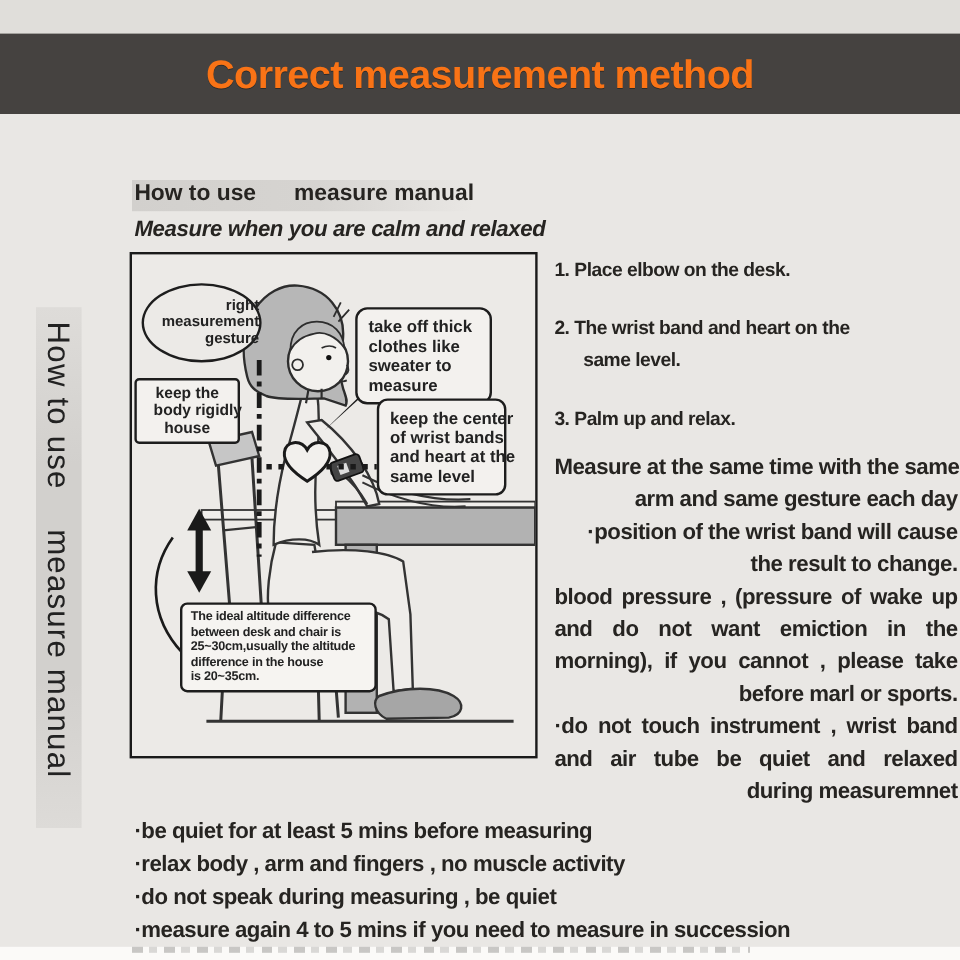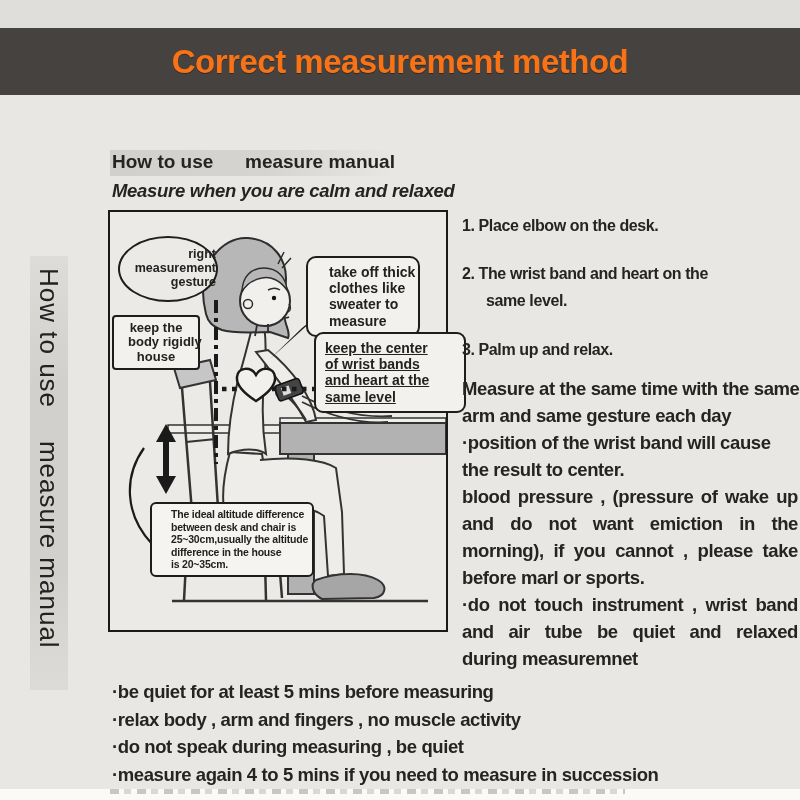--- a/index.html
+++ b/index.html
@@ -36,37 +36,37 @@
   .frame{left:108px;top:210px;width:336px;height:418px;background:#eceae7;
          border:2.5px solid #1a1a1a;}
   .frame svg{position:absolute;left:0;top:0;}
   .callout{position:absolute;background:#f3f1ee;border:2.5px solid #1d1d1d;color:#222;
            font-weight:700;box-sizing:border-box;}
   .callout .cl{white-space:nowrap;}
   .bubble{left:8px;top:24px;width:100px;height:66px;border-radius:50%;
           font-size:12.5px;line-height:1.12;text-align:right;padding-top:9px;background:#eceae7;}
   .keep-body{left:2px;top:103px;width:88px;border-radius:4px;font-size:13px;line-height:1.1;
              text-align:center;padding:4px 14px;}
-  .take-off{left:196px;top:44px;width:114px;border-radius:10px;font-size:14px;line-height:1.16;
-            padding:6px 21px;}
-  .keep-center{left:204px;top:120px;width:152px;border-radius:9px;font-size:14px;line-height:1.16;
-            padding:6px 9px;text-decoration:underline;}
+  .take-off{left:186px;top:44px;width:114px;border-radius:10px;font-size:14px;line-height:1.16;
+            padding:6px 9px;}
+  .keep-center{left:204px;top:120px;width:108px;border-radius:9px;font-size:14px;line-height:1.16;
+            padding:6px 9px;}
   .altitude{left:40px;top:290px;width:164px;border-radius:6px;font-size:10.5px;line-height:1.2;
-            padding:4px 19px;letter-spacing:-0.2px;background:#f6f4f1;}
+            padding:4px 7px;letter-spacing:-0.2px;background:#f6f4f1;}
 
   
   .rightcol{left:462px;top:212px;width:336px;}
   .step{font-size:16px;font-weight:600;letter-spacing:-0.4px;line-height:27px;color:#262421;}
   .step .indent{padding-left:24px;}
   .s1{margin-bottom:21px;}
   .s2{margin-bottom:22px;}
   .s3{margin-bottom:12px;}
   .tips{margin-top:0;}
   .tip-line{font-size:18.5px;font-weight:600;letter-spacing:-0.4px;line-height:27px;
-            white-space:nowrap;color:#262421;}
+            white-space:nowrap;color:#262421;text-align:right;}
   .tip-line.stretch{white-space:normal;text-align:justify;text-align-last:justify;}
 
   
   .notes{left:112px;top:678px;width:560px;}
   .note-line{font-size:18.5px;font-weight:600;letter-spacing:-0.4px;line-height:27.5px;
              white-space:nowrap;color:#262421;}
 
   
   .bottom-strip{left:0;top:789px;width:800px;height:11px;background:#fbfaf8;}
   .bottom-artifact{left:110px;top:789px;width:515px;height:5px;opacity:.35;
@@ -192,21 +192,21 @@
     <div>2. The wrist band and heart on the</div>
     <div class="indent">same level.</div>
   </div>
   <div class="step s3">
     <div>3. Palm up and relax.</div>
   </div>
   <div class="tips">
     <div class="tip-line">Measure at the same time with the same</div>
     <div class="tip-line">arm and same gesture each day</div>
     <div class="tip-line">·position of the wrist band will cause</div>
-    <div class="tip-line">the result to center.</div>
+    <div class="tip-line">the result to change.</div>
     <div class="tip-line stretch">blood pressure , (pressure of wake up</div>
     <div class="tip-line stretch">and do not want emiction in the</div>
     <div class="tip-line stretch">morning), if you cannot , please take</div>
     <div class="tip-line">before marl or sports.</div>
     <div class="tip-line stretch">·do not touch instrument , wrist band</div>
     <div class="tip-line stretch">and air tube be quiet and relaxed</div>
     <div class="tip-line">during measuremnet</div>
   </div>
 </div>
 

